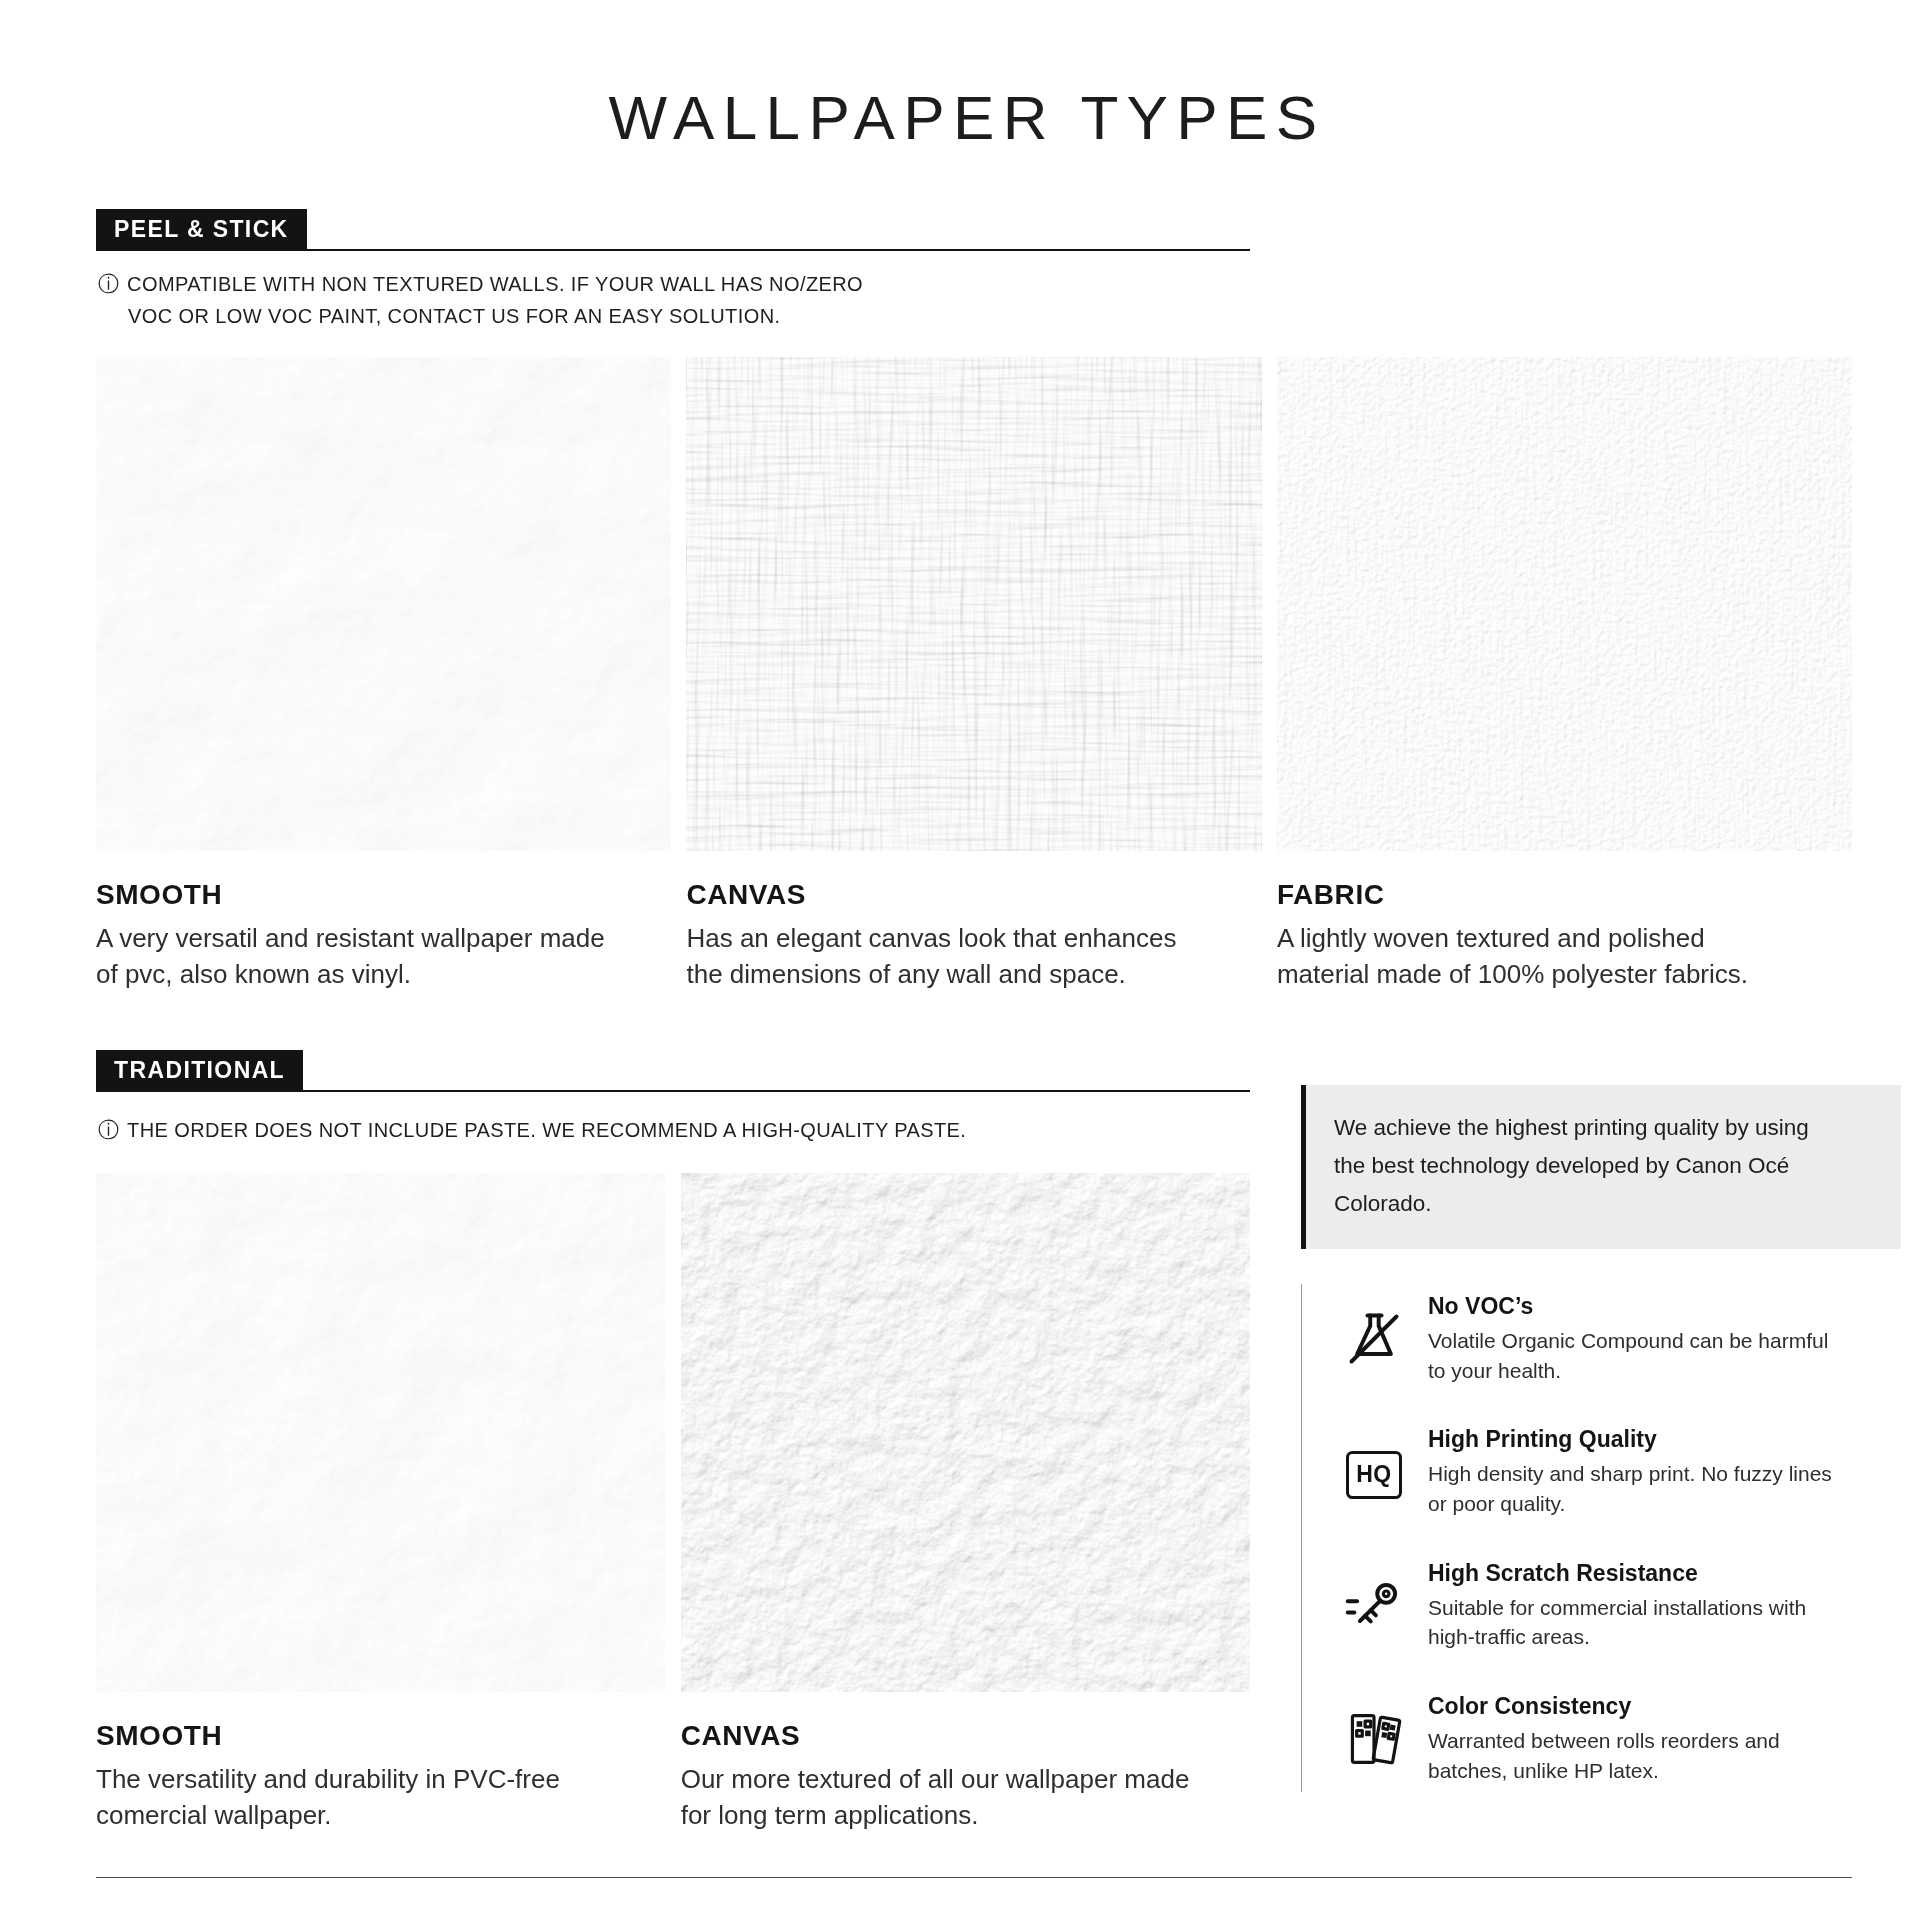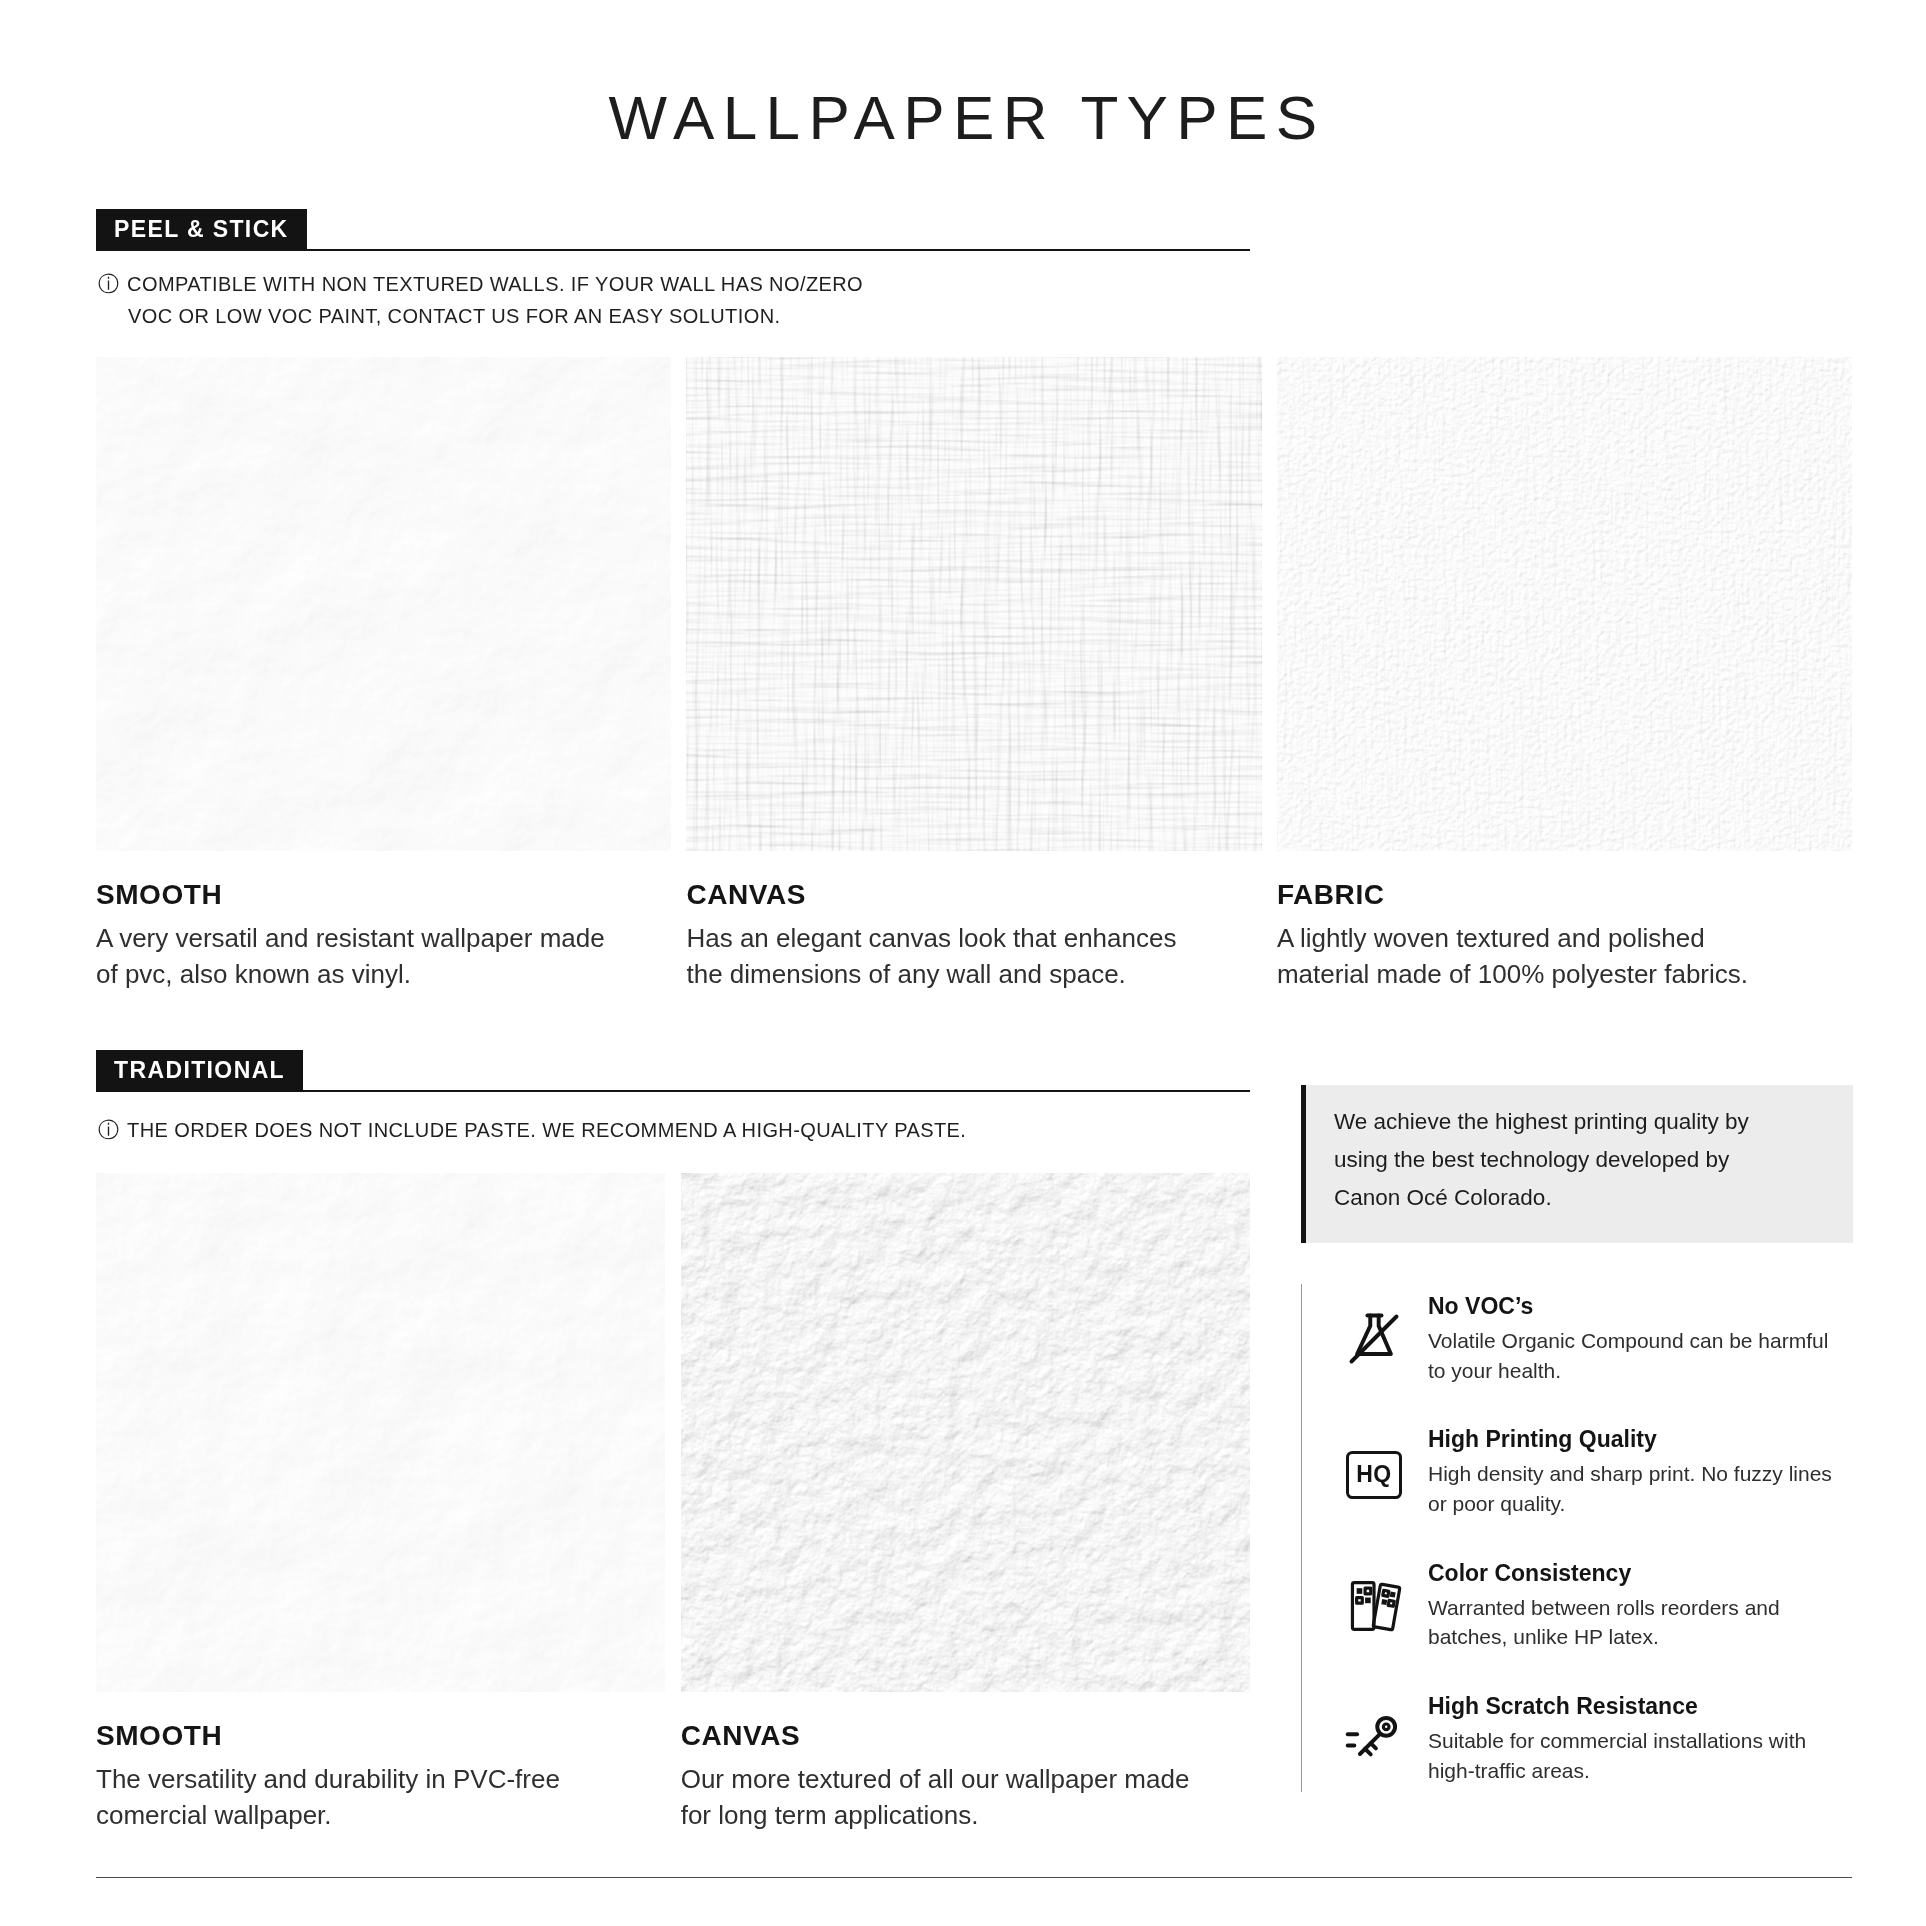--- a/index.html
+++ b/index.html
@@ -47,23 +47,23 @@
   figure{margin:0;}
   .swatch{width:100%;overflow:hidden;background:#f4f4f3;}
   #ps-grid .swatch{height:494px;}
   #trad-grid .swatch{height:519px;}
   .swatch svg{width:100%;height:100%;display:block;}
 
   .swatch-name{margin-top:28px;font-size:28px;font-weight:700;letter-spacing:0.02em;color:#151515;}
   .swatch-desc{margin:10.3px 0 0 0;font-size:26px;line-height:1.38;color:#2f2f2f;max-width:514px;}
 
   .quote-box{
-    position:absolute;left:1301px;top:1085px;width:552px;box-sizing:border-box;
+    position:absolute;left:1301px;top:1085px;width:600px;box-sizing:border-box;
     background:#ececec;border-left:5.8px solid #131313;
-    padding:18px 59px 27px 28px;
+    padding:24px 59px 27px 28px;
     font-size:22.5px;line-height:1.68;color:#1d1d1d;
   }
   .quote-box p{margin:0;}
 
   .features{
     position:absolute;left:1301px;top:1284px;width:562px;box-sizing:border-box;
     border-left:1.9px solid #9a9a9a;
     padding:9px 0 6.4px 41px;
   }
   .feature{display:flex;gap:23px;margin-bottom:41px;}
@@ -256,20 +256,38 @@
       </div>
     </div>
 
     <div class="feature">
       <div class="feature-icon">
         <div class="hq-box">HQ</div>
       </div>
       <div class="feature-text">
         <div class="feature-title">High Printing Quality</div>
         <p class="feature-desc">High density and sharp print. No fuzzy lines or poor quality.</p>
+      </div>
+    </div>
+
+    <div class="feature">
+      <div class="feature-icon">
+        <svg viewBox="0 0 64 64" aria-hidden="true">
+          <circle class="ico" cx="45" cy="19" r="9.5"></circle>
+          <circle class="ico-thin" cx="45" cy="19" r="3"></circle>
+          <path class="ico" d="M38.5 26.5 L17 48"></path>
+          <path class="ico" d="M22.5 42.5 l6 6"></path>
+          <path class="ico" d="M28.5 36.5 l5.5 5.5"></path>
+          <path class="ico" d="M4 27 h10"></path>
+          <path class="ico" d="M4 39 h7"></path>
+        </svg>
+      </div>
+      <div class="feature-text">
+        <div class="feature-title">High Scratch Resistance</div>
+        <p class="feature-desc">Suitable for commercial installations with high-traffic areas.</p>
       </div>
     </div>
 
     <div class="feature">
       <div class="feature-icon">
         <svg viewBox="0 0 64 64" aria-hidden="true">
           <rect class="ico-thin" x="9" y="7" width="23" height="50" rx="2"></rect>
           <rect class="ico-fill" x="13.5" y="13" width="6" height="6"></rect>
           <rect class="ico-thin" x="22.5" y="13" width="6" height="6"></rect>
           <rect class="ico-thin" x="13.5" y="23" width="6" height="6"></rect>
@@ -282,36 +300,18 @@
             <rect class="ico-thin" x="47" y="25.5" width="5.5" height="5.5"></rect>
           </g>
         </svg>
       </div>
       <div class="feature-text">
         <div class="feature-title">Color Consistency</div>
         <p class="feature-desc">Warranted between rolls reorders and batches, unlike HP latex.</p>
       </div>
     </div>
 
-    <div class="feature">
-      <div class="feature-icon">
-        <svg viewBox="0 0 64 64" aria-hidden="true">
-          <circle class="ico" cx="45" cy="19" r="9.5"></circle>
-          <circle class="ico-thin" cx="45" cy="19" r="3"></circle>
-          <path class="ico" d="M38.5 26.5 L17 48"></path>
-          <path class="ico" d="M22.5 42.5 l6 6"></path>
-          <path class="ico" d="M28.5 36.5 l5.5 5.5"></path>
-          <path class="ico" d="M4 27 h10"></path>
-          <path class="ico" d="M4 39 h7"></path>
-        </svg>
-      </div>
-      <div class="feature-text">
-        <div class="feature-title">High Scratch Resistance</div>
-        <p class="feature-desc">Suitable for commercial installations with high-traffic areas.</p>
-      </div>
-    </div>
-
   </div>
 
   <div class="bottom-rule"></div>
 
 </div>
 
 
 </body></html>

